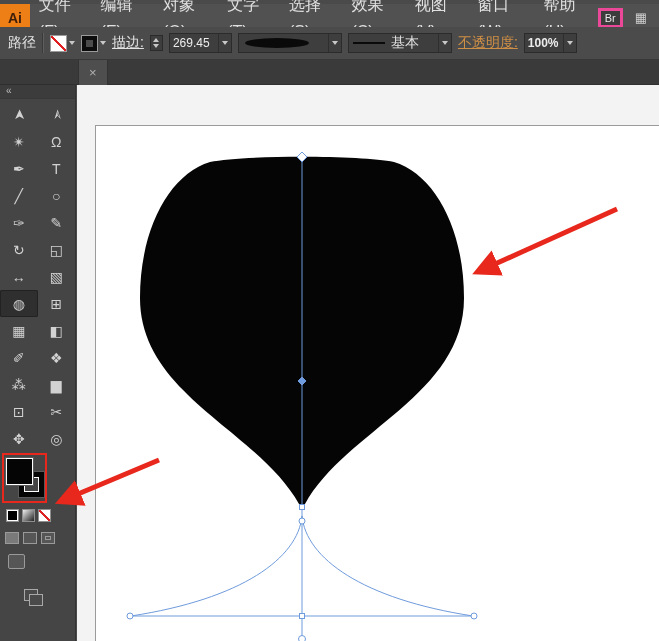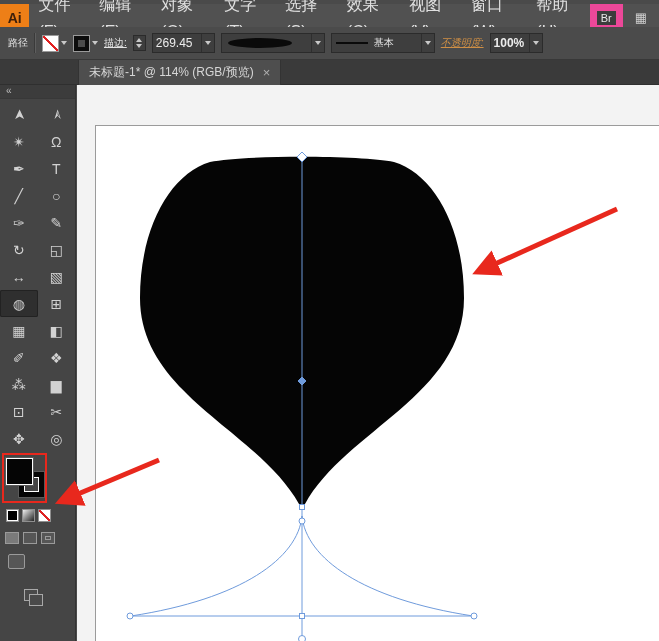--- a/index.html
+++ b/index.html
@@ -10,29 +10,29 @@
     -webkit-font-smoothing:antialiased;
   }
   
   #menubar{position:absolute;left:0;top:4px;width:659px;height:27px;
     background:#515151;border-bottom:1px solid #3e3e3e;display:flex;align-items:center;}
   .logo{width:34px;height:27px;background:#ee7f17;color:#40200a;font-weight:bold;
     font-size:14px;display:grid;place-items:center;}
   .menus{display:flex;align-items:center;height:100%;}
   .menu-item{padding:0 9px;font-size:16px;color:#e0e0e0;line-height:27px;cursor:default;}
   .mb-right{margin-left:auto;display:flex;align-items:center;gap:12px;padding-right:12px;}
-  .br-badge{font-size:11px;color:#e8e8e8;background:#3c3c3c;border:7px solid #ec4899;
+  .br-badge{font-size:11px;color:#e8e8e8;background:#3c3c3c;border:3px solid #ec4899;
     padding:1px 4px;border-radius:0;}
   .ws-icon{color:#cfcfcf;font-size:13px;}
   
   #controlbar{position:absolute;left:0;top:27px;width:659px;height:33px;background:#4b4b4b;
     border-bottom:1px solid #383838;display:flex;align-items:center;padding:0 0 0 8px;gap:6px;box-sizing:border-box;}
-  .cb-label{font-size:10px;color:#e3e3e3;white-space:nowrap;}
+  .cb-label{font-size:14px;color:#e3e3e3;white-space:nowrap;}
   .cb-link{text-decoration:underline;text-align:right;}
-  .opacity-link{color:#cf8f45;font-style:italic;}
+  .opacity-link{color:#cf8f45;}
   .vsep{width:1px;height:20px;background:#3a3a3a;border-right:1px solid #5e5e5e;}
   .swatch-group{display:inline-flex;align-items:center;gap:2px;}
   .mini-swatch{width:15px;height:15px;border:1px solid #9a9a9a;background:#fff;position:relative;display:inline-block;}
   .fill-none{background:linear-gradient(to top right,#fff 44%,#e02020 44%,#e02020 56%,#fff 56%);}
   .stroke-mini{background:transparent;border:1px solid #9a9a9a;box-shadow:inset 0 0 0 4px #0c0c0c;}
   .tri{width:0;height:0;border-left:3px solid transparent;border-right:3px solid transparent;
     border-top:4px solid #c8c8c8;display:inline-block;}
   .tri-up{border-top:none;border-bottom:4px solid #c8c8c8;}
   .stepper{display:inline-flex;flex-direction:column;gap:2px;width:11px;align-items:center;
     background:#3e3e3e;border:1px solid #2b2b2b;padding:2px 0;}
@@ -162,21 +162,20 @@
   <span class="field-wrap">
     <input class="field-input opacity-input" value="100%" style="">
     <span class="dd-caret">
         <span class="tri"></span>
       </span>
   </span>
 </div>
 
 <div id="tabbar">
   <div class="tab">
-    <span class="tab-title">未标题-1* @ 114% (RGB/预览)</span>
     <span class="tab-close">×</span>
   </div>
 </div>
 
 <aside id="toolbar">
   <div class="tb-collapse">«</div>
   <div class="tools">
     <div class="tool rot">➤</div>
     <div class="tool rot">➣</div>
     <div class="tool">✴</div>

